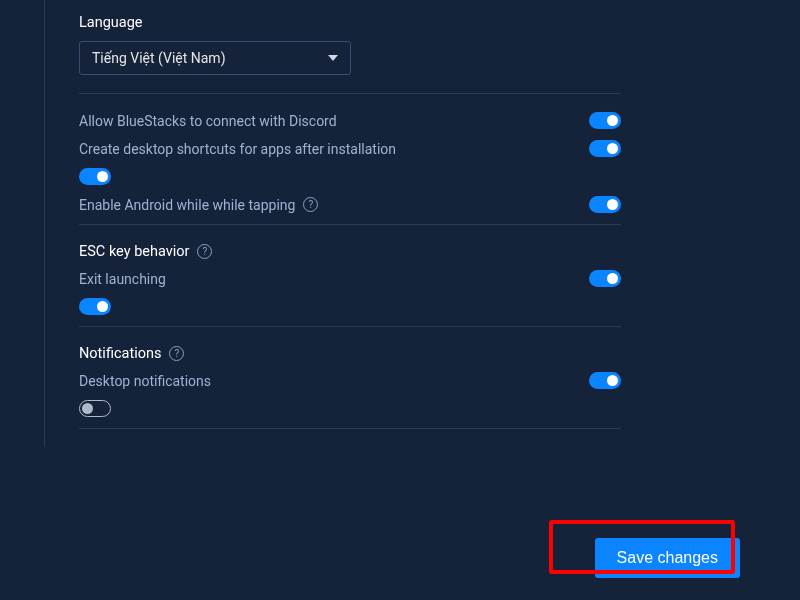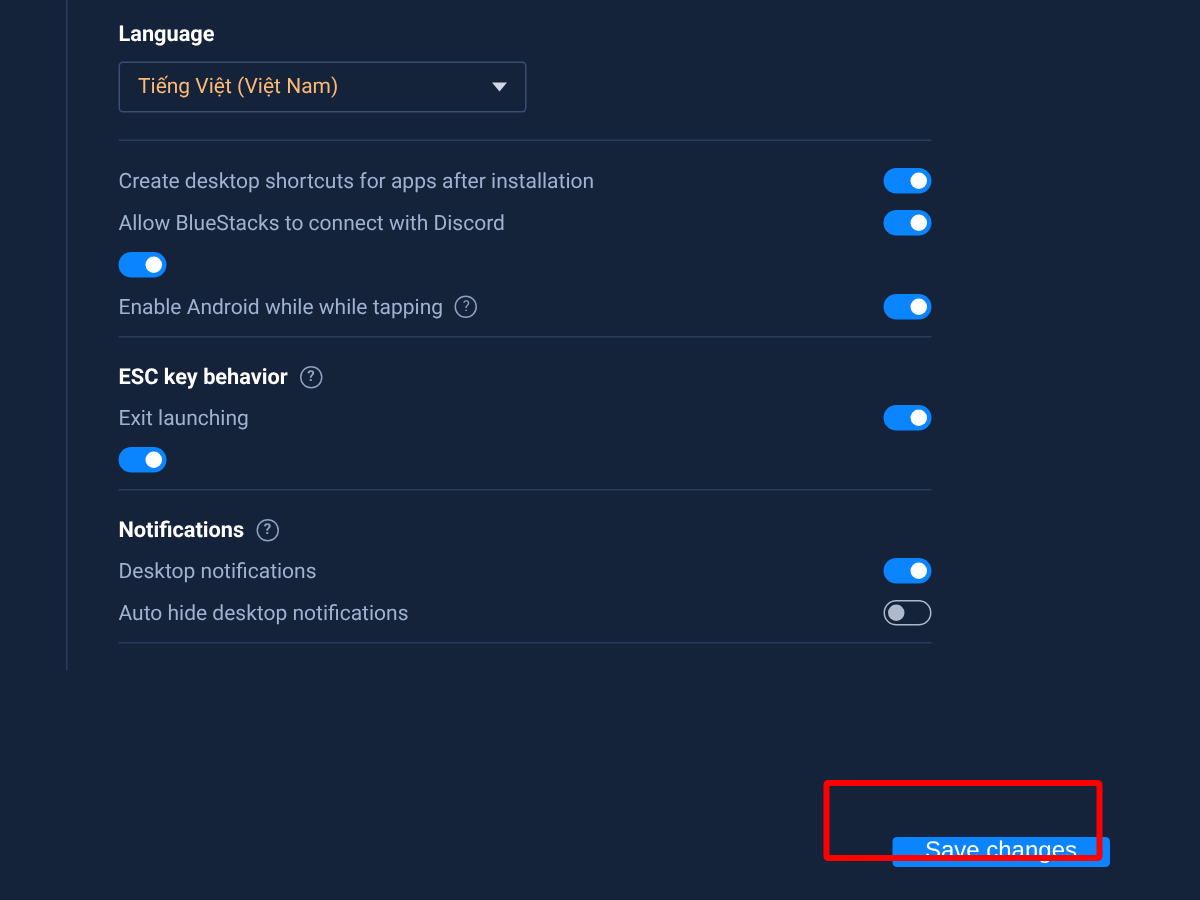--- a/index.html
+++ b/index.html
@@ -16,41 +16,41 @@
     position: absolute;
     left: 44px;
     top: 0;
     right: 0;
     padding: 14px 34px 0 34px;
     border-left: 1px solid #2a3c5c;
   }
   .section-title {
     color: #ffffff;
     font-size: 14.5px;
-    font-weight: 700;
+    font-weight: 400;
     margin-bottom: 10px;
     display: flex;
     align-items: center;
     gap: 8px;
   }
   .select-wrap {
     position: relative;
     width: 272px;
     height: 34px;
     border: 1px solid #3a4e74;
     border-radius: 3px;
     background: #14223a;
     display: flex;
     align-items: center;
     padding: 0 12px;
     cursor: pointer;
     margin-bottom: 18px;
   }
   .select-value {
-    color: #fdba74;
+    color: #e5e5e5;
     font-size: 14px;
     flex: 1;
   }
   .select-caret {
     width: 0; height: 0;
     border-left: 5px solid transparent;
     border-right: 5px solid transparent;
     border-top: 6px solid #cfd6e4;
   }
   .divider {
@@ -106,21 +106,21 @@
     position: absolute;
     bottom: 22px;
     right: 60px;
   }
   .save-btn {
     background: #0a84ff;
     color: #ffffff;
     font-size: 16px;
     font-weight: 500;
     border: none;
-    padding: 1px 22px;
+    padding: 11px 22px;
     border-radius: 3px;
     cursor: pointer;
   }
   .highlight-box {
     position: absolute;
     border: 4px solid #ff0000;
     border-radius: 3px;
     pointer-events: none;
   }
 </style>
@@ -134,27 +134,27 @@
     <div class="select-wrap">
       <span class="select-value">Tiếng Việt (Việt Nam)</span>
       <span class="select-caret"></span>
     </div>
   </div>
 
   <div class="divider"></div>
 
   <div class="section-block">
     <div class="row">
+      <span class="row-label">Allow BlueStacks to connect with Discord</span>
+      <div class="toggle on">
+          <div class="knob"></div>
+        </div>
+    </div>
+    <div class="row">
       <span class="row-label">Create desktop shortcuts for apps after installation</span>
-      <div class="toggle on">
-          <div class="knob"></div>
-        </div>
-    </div>
-    <div class="row">
-      <span class="row-label">Allow BlueStacks to connect with Discord</span>
       <div class="toggle on">
           <div class="knob"></div>
         </div>
     </div>
     <div class="row">
       <div class="toggle on">
           <div class="knob"></div>
         </div>
     </div>
     <div class="row">
@@ -195,21 +195,20 @@
       <span>Notifications</span>
       <span class="help-icon">?</span>
     </div>
     <div class="row">
       <span class="row-label">Desktop notifications</span>
       <div class="toggle on">
           <div class="knob"></div>
         </div>
     </div>
     <div class="row">
-      <span class="row-label">Auto hide desktop notifications</span>
       <div class="toggle off">
           <div class="knob"></div>
         </div>
     </div>
   </div>
 
   <div class="divider"></div>
 
 
 </div>

